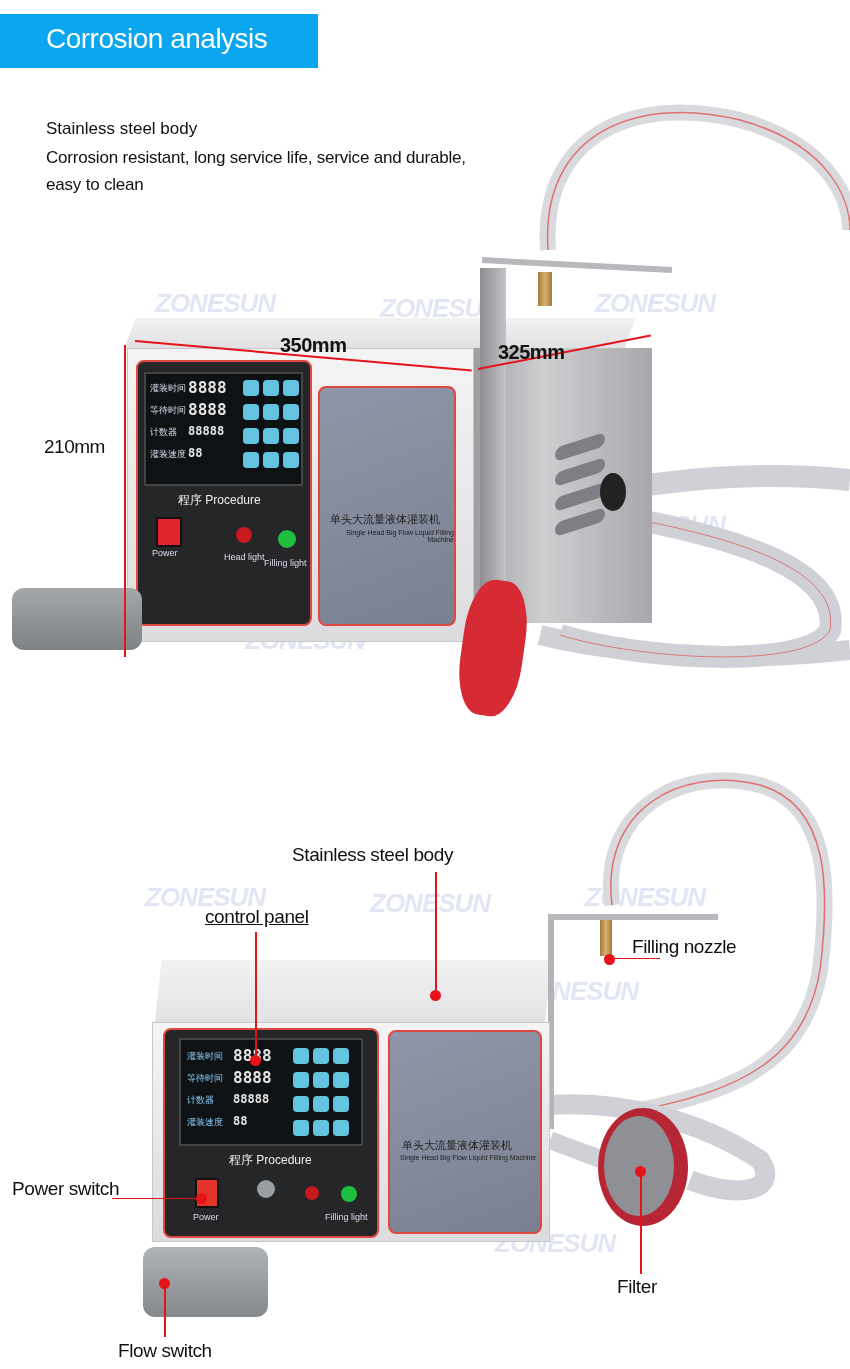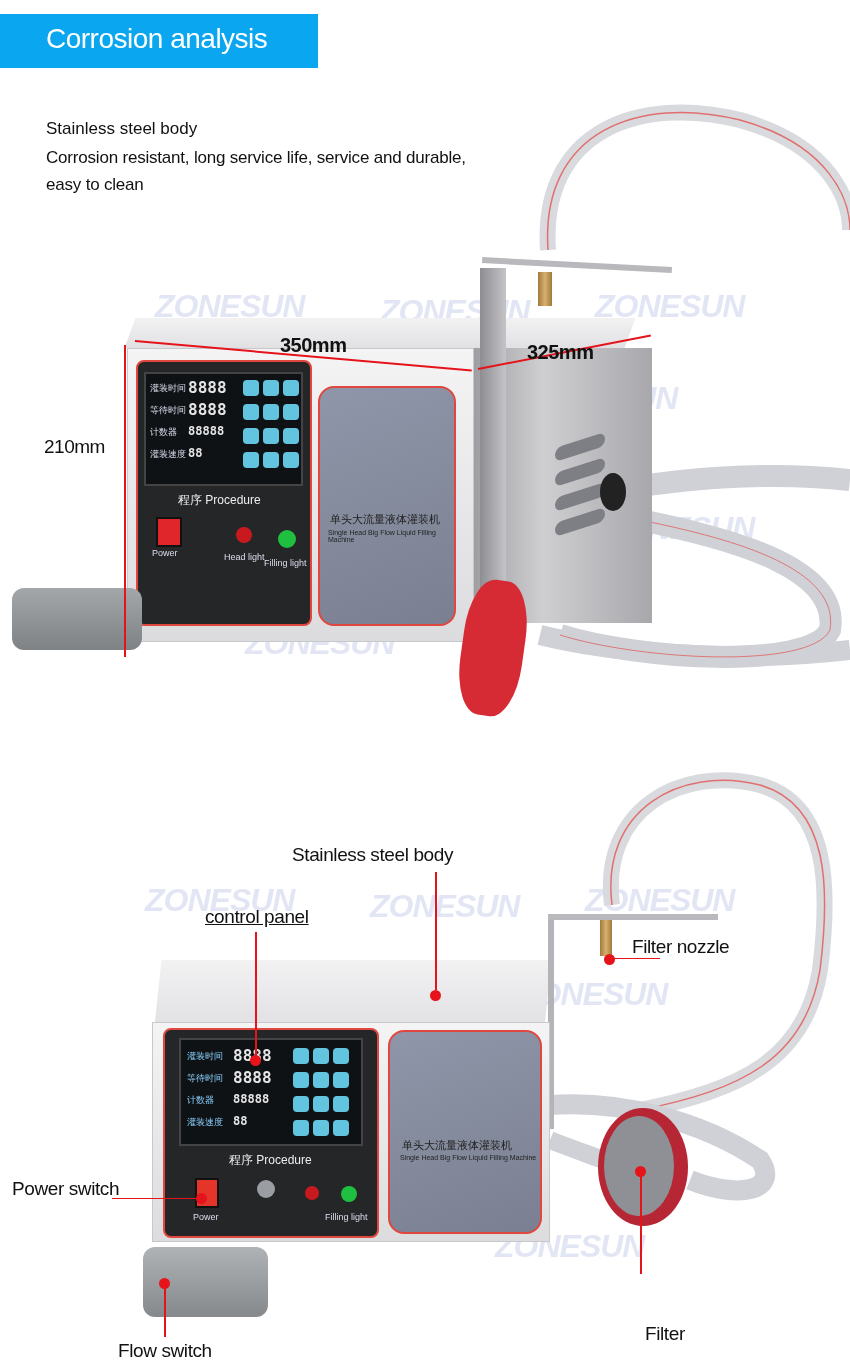--- a/index.html
+++ b/index.html
@@ -4,28 +4,28 @@
 <style>
   html, body { margin: 0; padding: 0; }
   body { width: 850px; height: 1369px; background: #ffffff; position: relative; overflow: hidden;
          font-family: "Liberation Sans", sans-serif; color: #111; }
   .abs { position: absolute; }
   .banner { left: 0; top: 14px; width: 318px; height: 54px; background: #0aa6f0; }
   .banner span { position: absolute; left: 46px; top: 9px; font-size: 28px; color: #fff; letter-spacing: -0.5px; }
   .h-title { left: 46px; top: 119px; font-size: 17px; color: #111; }
   .desc { left: 46px; top: 144px; width: 420px; font-size: 17px; line-height: 27px; color: #111; letter-spacing: -0.2px; }
   .dim { font-size: 20px; font-weight: bold; color: #111; letter-spacing: -0.5px; }
-  .wm { font-size: 32px; font-style: italic; color: rgba(150,165,215,0.28); letter-spacing: -1px; font-weight: bold; }
+  .wm { font-size: 26px; font-style: italic; color: rgba(150,165,215,0.28); letter-spacing: -1px; font-weight: bold; }
   .callout { font-size: 19px; color: #111; letter-spacing: -0.4px; }
   .redline { background: #e5141b; }
   .dot { width: 11px; height: 11px; border-radius: 50%; background: #e5141b; }
   
   .box-front { background: linear-gradient(#f4f4f5,#dcdcdf); border: 1px solid #c8c8cc; }
   .panel-black { background: #242628; border: 2px solid #e0473e; border-radius: 8px; }
-  .panel-grey { background: linear-gradient(160deg,#8f96a9,#7a8091); border: 2px solid #e0473e; border-radius: 16px; }
+  .panel-grey { background: linear-gradient(160deg,#8f96a9,#7a8091); border: 2px solid #e0473e; border-radius: 8px; text-align: right; }
   .lcd { background: #0f1215; border: 2px solid #444; }
   .digit { font-family: "DejaVu Sans Mono", monospace; color: #e6e6e6; font-weight: bold; }
   .key { width: 16px; height: 16px; border-radius: 4px; background: #62c4de; display:inline-block; margin: 2px; }
   .label-sm { color: #dde; font-size: 9px; }
   .top-lid { background: linear-gradient(#f2f2f3,#e1e1e4); }
   .side { background: linear-gradient(90deg,#9c9ca0,#cfcfd2 40%,#a8a8ac); }
 </style>
 </head>
 <body>
 
@@ -100,21 +100,21 @@
   </div>
 
   <div class="abs" style="left:462px;top:490px;width:62px;height:136px;border-radius:40%;background:#d62b35;transform:rotate(8deg);"></div>
 
   <div class="abs" style="left:12px;top:498px;width:130px;height:62px;border-radius:12px;background:linear-gradient(#a4a7aa,#7f8285);"></div>
 
   <div class="abs redline" style="left:124px;top:255px;width:2px;height:312px;"></div>
   <div class="abs redline" style="left:135px;top:250px;width:338px;height:2px;transform:rotate(5deg);transform-origin:left;"></div>
   <div class="abs redline" style="left:478px;top:278px;width:176px;height:2px;transform:rotate(-11deg);transform-origin:left;"></div>
   <div class="abs dim" style="left:280px;top:244px;">350mm</div>
-  <div class="abs dim" style="left:527px;top:251px;">325mm</div>
+  <div class="abs dim" style="left:498px;top:251px;">325mm</div>
   <div class="abs dim" style="left:44px;top:346px;font-weight:normal;font-size:19px;">210mm</div>
 </div>
 
 <div class="abs" style="left:0;top:770px;width:850px;height:599px;">
   <div class="abs wm" style="left:145px;top:112px;">ZONESUN</div>
   <div class="abs wm" style="left:370px;top:118px;">ZONESUN</div>
   <div class="abs wm" style="left:585px;top:112px;">ZONESUN</div>
   <div class="abs wm" style="left:262px;top:206px;">ZONESUN</div>
   <div class="abs wm" style="left:518px;top:206px;">ZONESUN</div>
   <div class="abs wm" style="left:360px;top:325px;">ZONESUN</div>
@@ -171,28 +171,28 @@
   <div class="abs" style="left:143px;top:477px;width:125px;height:70px;border-radius:12px;background:linear-gradient(#b0b3b6,#86898c);"></div>
 
   <div class="abs callout" style="left:292px;top:74px;">Stainless steel body</div>
   <div class="abs redline" style="left:435px;top:102px;width:2px;height:118px;"></div>
   <div class="abs dot" style="left:430px;top:220px;"></div>
 
   <div class="abs callout" style="left:205px;top:136px;text-decoration:underline;">control panel</div>
   <div class="abs redline" style="left:255px;top:162px;width:2px;height:124px;"></div>
   <div class="abs dot" style="left:250px;top:285px;"></div>
 
-  <div class="abs callout" style="left:632px;top:166px;">Filter nozzle</div>
+  <div class="abs callout" style="left:632px;top:166px;">Filling nozzle</div>
   <div class="abs redline" style="left:612px;top:188px;width:48px;height:1px;"></div>
   <div class="abs dot" style="left:604px;top:184px;"></div>
 
   <div class="abs callout" style="left:12px;top:408px;">Power switch</div>
   <div class="abs redline" style="left:112px;top:428px;width:88px;height:1px;"></div>
   <div class="abs dot" style="left:196px;top:423px;"></div>
 
-  <div class="abs callout" style="left:645px;top:506px;margin-top:47px;">Filter</div>
+  <div class="abs callout" style="left:617px;top:506px;">Filter</div>
   <div class="abs redline" style="left:640px;top:400px;width:2px;height:104px;"></div>
   <div class="abs dot" style="left:635px;top:396px;"></div>
 
   <div class="abs callout" style="left:118px;top:570px;">Flow switch</div>
   <div class="abs redline" style="left:164px;top:515px;width:2px;height:52px;"></div>
   <div class="abs dot" style="left:159px;top:508px;"></div>
 </div>
 
 </body></html>

